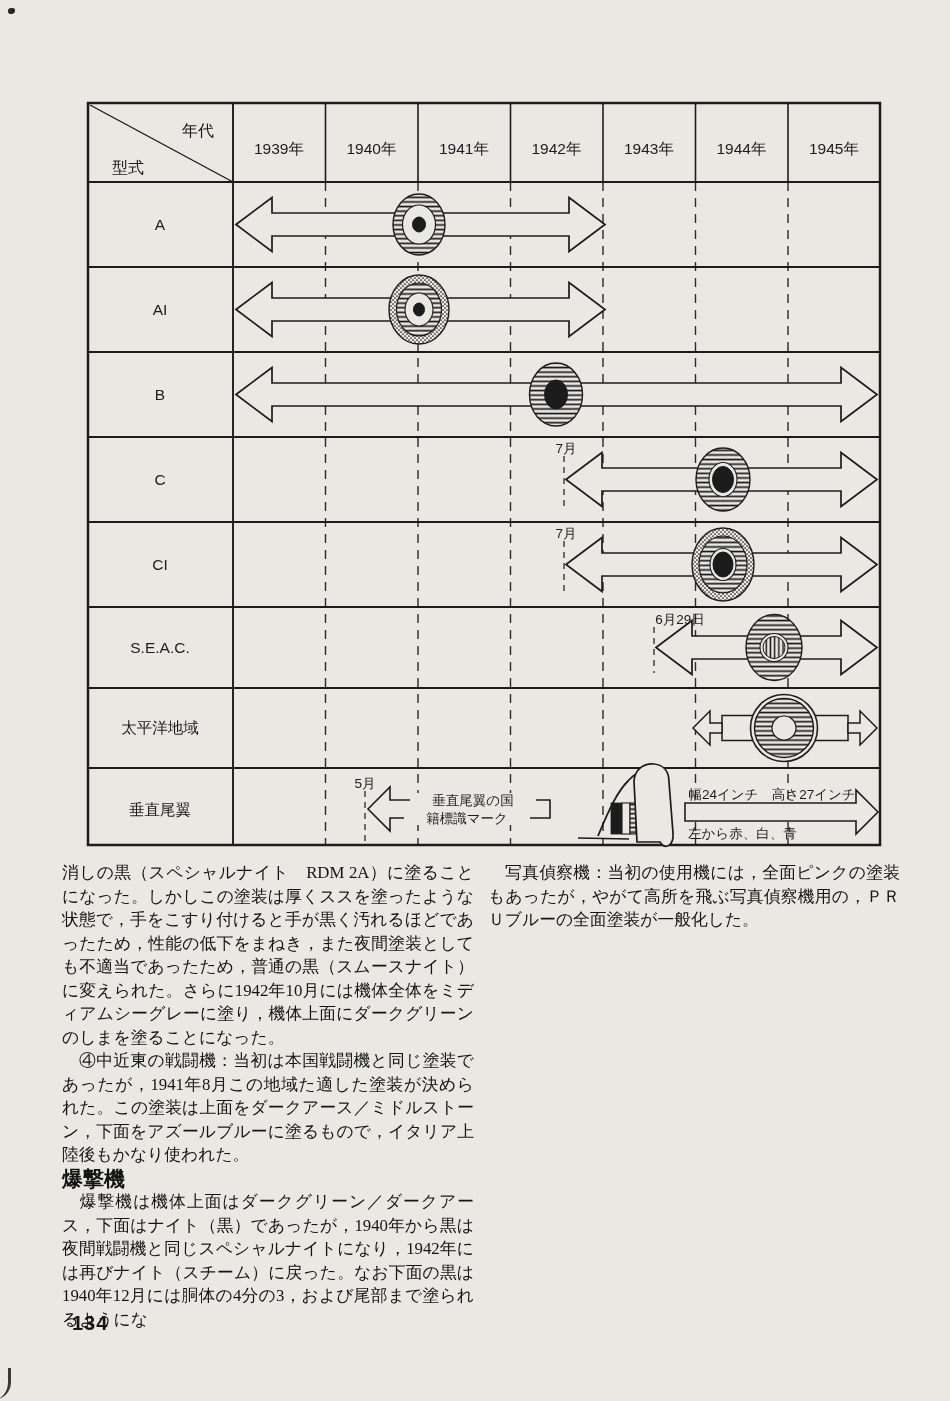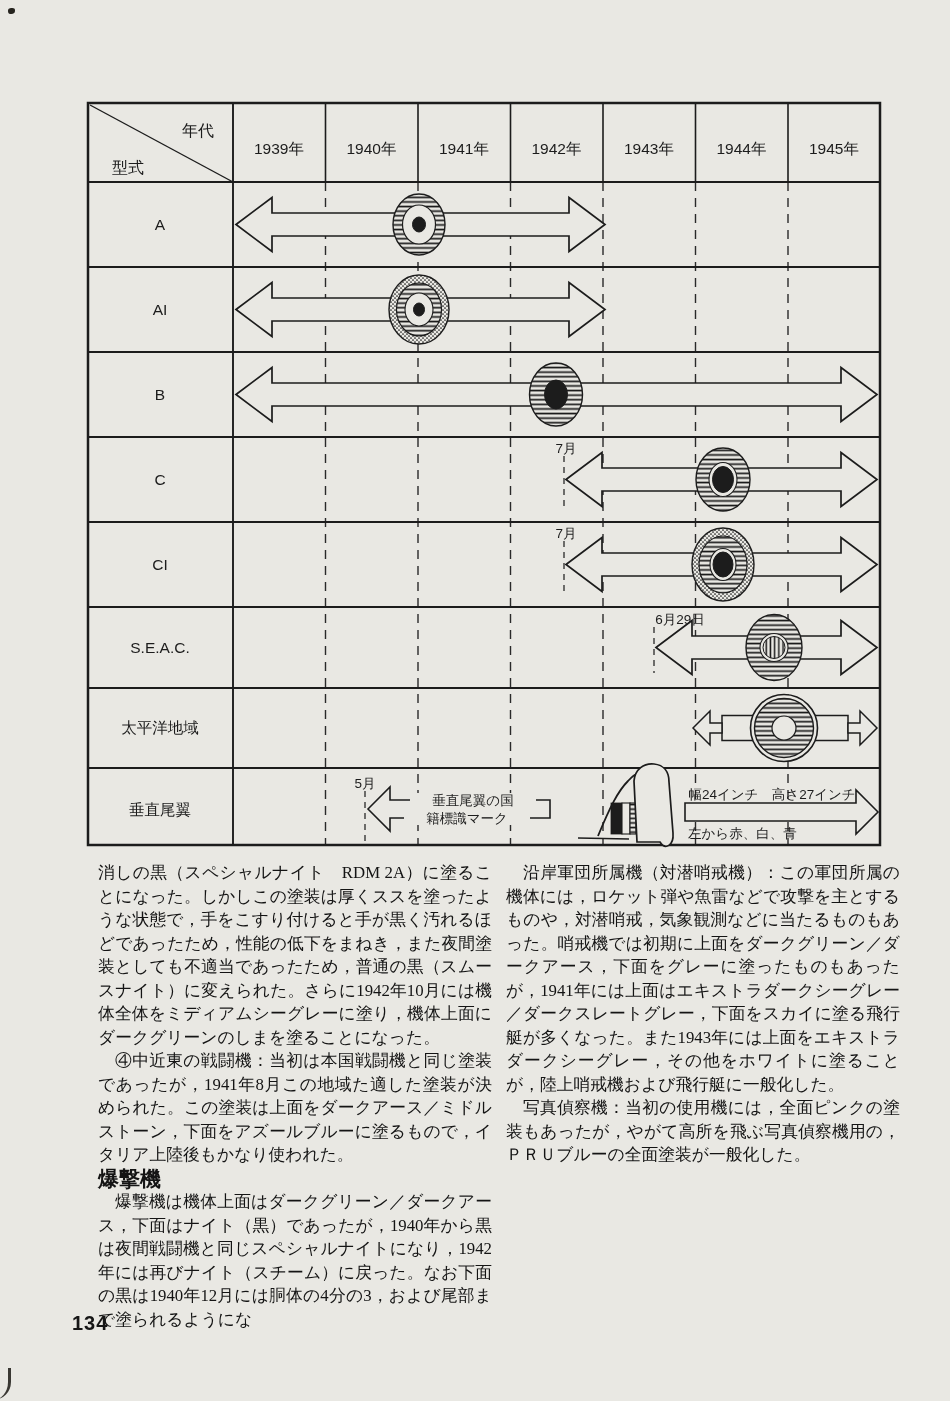--- a/index.html
+++ b/index.html
@@ -19,21 +19,20 @@
   .columns{
     position:absolute;left:62px;top:861px;width:838px;
     display:flex;
   }
   .col{
     width:412px;
     font-family:"Liberation Serif","DejaVu Serif",serif;
     font-size:16.8px;line-height:23.5px;
     text-align:justify;
     color:#141414;
-    margin-left:36px;
   }
   .col-right{margin-left:14px;}
   .col p{margin:0;}
   .col .heading{
     margin:0;font-size:21px;font-weight:bold;
     font-family:"Liberation Sans","DejaVu Sans",sans-serif;
   }
   .page-number{
     position:absolute;left:72px;top:1312px;
     font-family:"Liberation Sans","DejaVu Sans",sans-serif;
@@ -221,20 +220,19 @@
   </svg>
 
   <div class="columns">
     <div class="col">
       <p>消しの黒（スペシャルナイト　RDM 2A）に塗ることになった。しかしこの塗装は厚くススを塗ったような状態で，手をこすり付けると手が黒く汚れるほどであったため，性能の低下をまねき，また夜間塗装としても不適当であったため，普通の黒（スムースナイト）に変えられた。さらに1942年10月には機体全体をミディアムシーグレーに塗り，機体上面にダークグリーンのしまを塗ることになった。</p>
       <p>　④中近東の戦闘機：当初は本国戦闘機と同じ塗装であったが，1941年8月この地域た適した塗装が決められた。この塗装は上面をダークアース／ミドルストーン，下面をアズールブルーに塗るもので，イタリア上陸後もかなり使われた。</p>
       <p class="heading">爆撃機</p>
       <p>　爆撃機は機体上面はダークグリーン／ダークアース，下面はナイト（黒）であったが，1940年から黒は夜間戦闘機と同じスペシャルナイトになり，1942年には再びナイト（スチーム）に戻った。なお下面の黒は1940年12月には胴体の4分の3，および尾部まで塗られるようにな</p>
     </div>
     <div class="col col-right">
-      <p>　沿岸軍団所属機（対潜哨戒機）：この軍団所属の機体には，ロケット弾や魚雷などで攻撃を主とするものや，対潜哨戒，気象観測などに当たるものもあった。哨戒機では初期に上面をダークグリーン／ダークアース，下面をグレーに塗ったものもあったが，1941年には上面はエキストラダークシーグレー／ダークスレートグレー，下面をスカイに塗る飛行艇が多くなった。また1943年には上面をエキストラダークシーグレー，その他をホワイトに塗ることが，陸上哨戒機および飛行艇に一般化した。</p>
       <p>　写真偵察機：当初の使用機には，全面ピンクの塗装もあったが，やがて高所を飛ぶ写真偵察機用の，ＰＲＵブルーの全面塗装が一般化した。</p>
     </div>
   </div>
 
   <div class="page-number">134</div>
 
 </div>
 
 </body></html>

